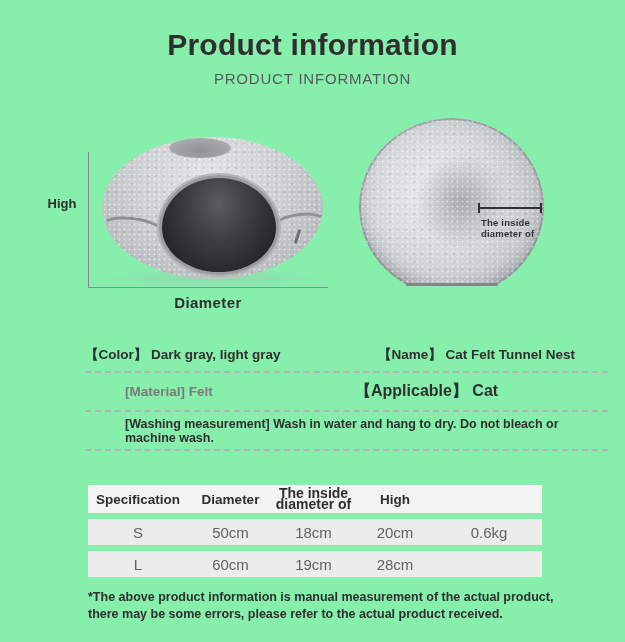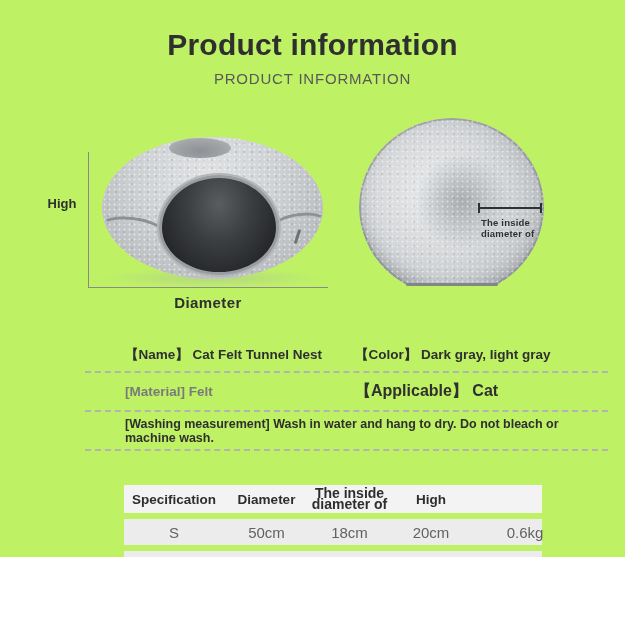--- a/index.html
+++ b/index.html
@@ -1,18 +1,18 @@
 <!DOCTYPE html>
 <html style="--text-dark: #2f2f2f; --text-muted: #7a7a7a; --dash: #b3b3b3; --table-header-bg: #f3f3f3; --table-row-bg: #ececec; --table-text: #606265; --opening-dark: #1e2022;"><head>
 <meta charset="utf-8">
 <style>
   * { margin:0; padding:0; box-sizing:border-box; }
   html,body { background:#fff; }
   body { font-family:"Liberation Sans","DejaVu Sans",sans-serif; }
-  .page { position:relative; width:625px; height:557px; background:#bef264; overflow:hidden; }
+  .page { position:relative; width:625px; height:642px; background:#86efac; overflow:hidden; }
 
   
   .title { position:absolute; top:28px; left:0; width:100%; text-align:center;
            font-size:30px; font-weight:bold; color:var(--text-dark,#2f2f2f); letter-spacing:0.2px; }
   .subtitle { position:absolute; top:70px; left:0; width:100%; text-align:center;
               font-size:15px; color:#585858; letter-spacing:0.8px; }
 
   
   .hero { position:absolute; top:108px; left:0; width:625px; height:212px; }
 
@@ -77,21 +77,21 @@
   .col-l { flex:0 0 270px; padding-left:40px; }
   .col-r { flex:1; }
   .attr { font-size:13.5px; font-weight:bold; color:var(--text-dark,#2f2f2f); }
   .attr.muted { color:var(--text-muted,#7a7a7a); }
   .attr.big { font-size:16px; }
   .attr.small { font-size:12.5px; }
   .dash { border-top:2px dashed var(--dash,#b3b3b3); height:0; }
 
   
   .spec { position:absolute; top:485px; left:88px; width:454px; }
-  .spec-grid { display:grid; grid-template-columns:100px 85px 81px 82px 106px;margin-left:36px; }
+  .spec-grid { display:grid; grid-template-columns:100px 85px 81px 82px 106px; }
   .spec-head { background:var(--table-header-bg,#f3f3f3); height:28px; }
   .spec-head .cell { display:flex; align-items:center; justify-content:center; text-align:center;
     font-size:13.5px; font-weight:bold; color:#2e2e2e; }
   .spec-head .cell.small-head { font-size:14px; line-height:11px; }
   .spec-row { background:var(--table-row-bg,#ececec); height:26px; margin-top:6px; }
   .spec-row .cell { display:flex; align-items:center; justify-content:center;
     font-size:15px; color:var(--table-text,#606265); }
 
   
   .footnote { position:absolute; top:589px; left:88px; width:478px;
@@ -132,22 +132,22 @@
       <div class="bar"></div>
     </div>
     <div class="inside-text">
       <span>The inside</span><br>
       <span>diameter of</span>
     </div>
   </section>
 
   <section class="info">
     <div class="info-row r1">
+      <span class="attr col-r">【Color】 Dark gray, light gray</span>
       <span class="attr col-l">【Name】 Cat Felt Tunnel Nest</span>
-      <span class="attr col-r">【Color】 Dark gray, light gray</span>
     </div>
     <div class="dash"></div>
     <div class="info-row r2">
       <span class="attr muted col-l">[Material] Felt</span>
       <span class="attr big col-r">【Applicable】 Cat</span>
     </div>
     <div class="dash"></div>
     <div class="info-row r3">
       <span class="attr small col-l" style="flex:1; width:auto;">[Washing measurement] Wash in water and hang to dry. Do not bleach or machine wash.</span>
     </div>
@@ -169,14 +169,15 @@
       <div class="cell">0.6kg</div>
     </div>
     <div class="spec-grid spec-row">
       <div class="cell">L</div>
       <div class="cell">60cm</div>
       <div class="cell">19cm</div>
       <div class="cell">28cm</div>
     </div>
   </section>
 
+  <p class="footnote">*The above product information is manual measurement of the actual product, there may be some errors, please refer to the actual product received.</p>
 
 </div>
 
 </body></html>

